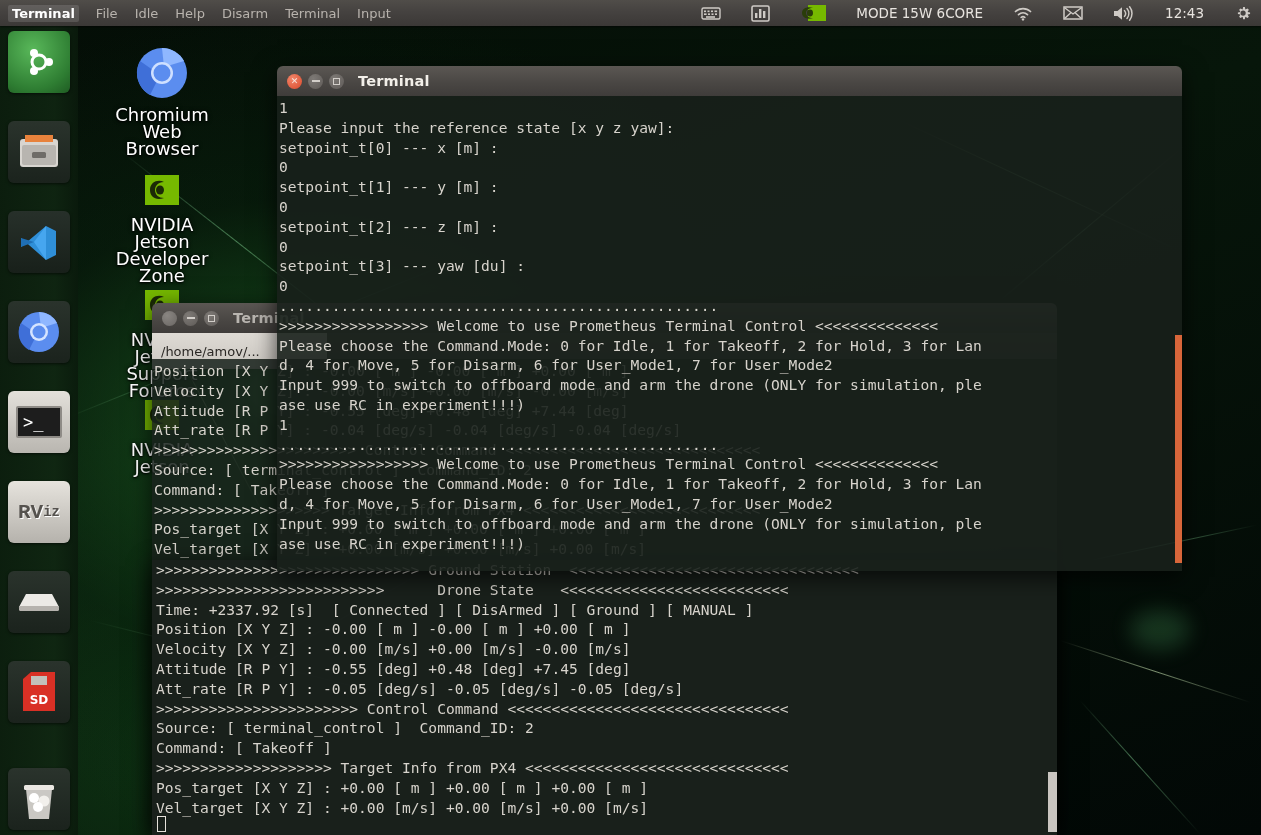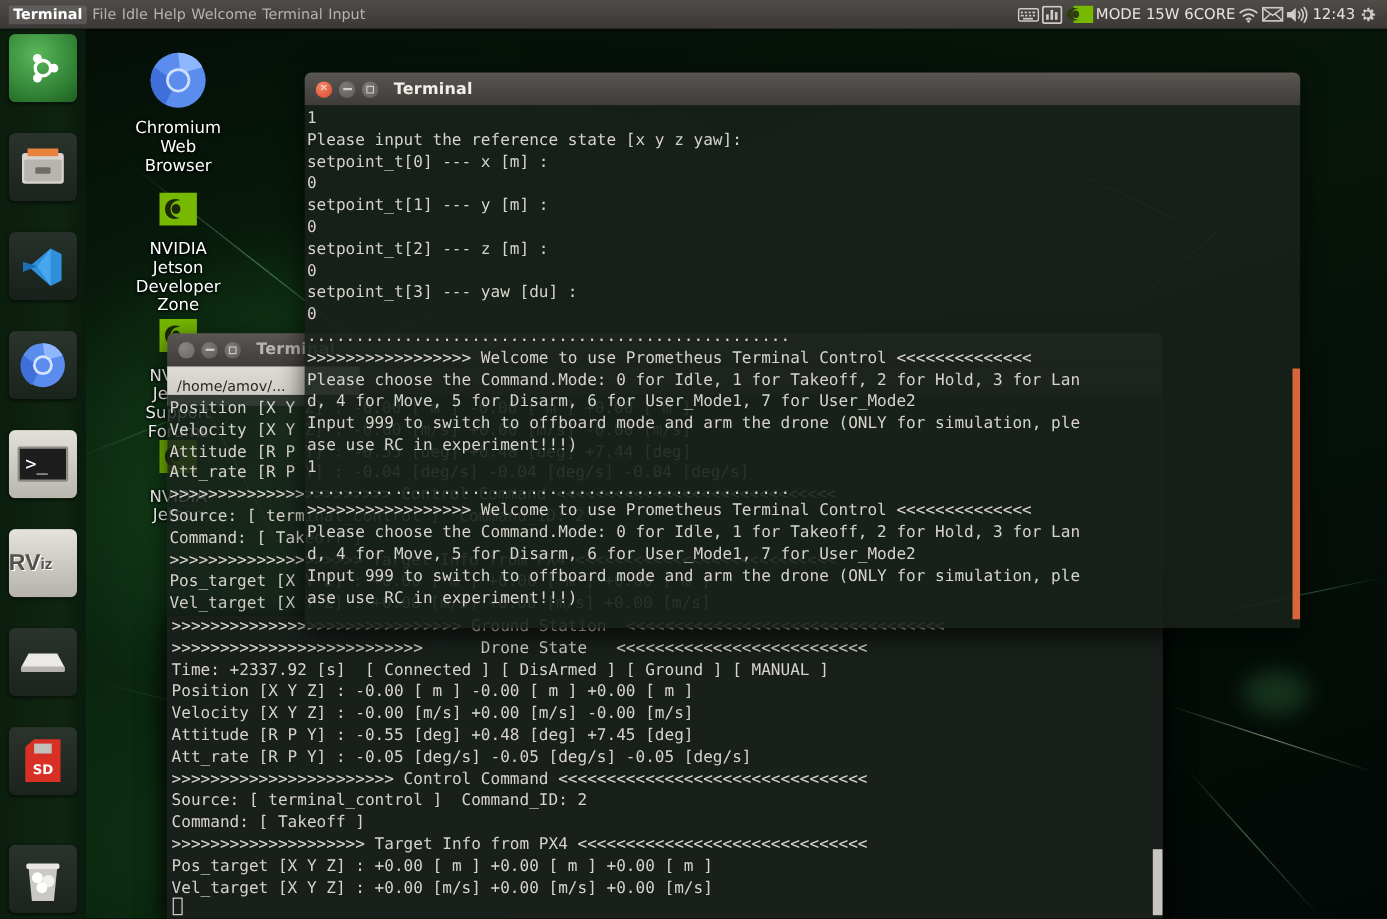--- a/index.html
+++ b/index.html
@@ -24,40 +24,40 @@
   #desktop .glow{ position:absolute; border-radius:50%; filter:blur(10px); }
 
   
   #top-panel{
     position:absolute; left:0; top:0; width:1261px; height:26px;
     background:linear-gradient(180deg,#504d49 0%,#454240 45%,#3b3836 100%);
     display:flex; align-items:center; color:#ddd9d4; font-size:13px; z-index:90;
     box-shadow:0 1px 2px rgba(0,0,0,.55);
   }
   #top-panel .appname{ font-weight:bold; color:#fff; margin-left:8px; padding:1px 4px; background:rgba(255,255,255,.13); border-radius:2px;}
-  #top-panel .mi{ margin-left:5px; color:#b8b3ad; }
-  #top-panel .right{ margin-left:auto; display:flex; align-items:center; gap:2px; padding-right:9px;}
+  #top-panel .mi{ margin-left:17px; color:#b8b3ad; }
+  #top-panel .right{ margin-left:auto; display:flex; align-items:center; gap:30px; padding-right:9px;}
   #top-panel .right .txt{ color:#e8e4df; font-size:13.5px;}
   .ind{ display:inline-flex; align-items:center; justify-content:center;}
 
   
   #launcher{
     position:absolute; left:0; top:26px; width:78px; height:809px;
     background:linear-gradient(90deg,rgba(12,30,14,.93) 0%,rgba(16,38,18,.86) 70%,rgba(10,26,12,.9) 100%);
     z-index:80;
   }
   .l-item{ position:absolute; left:8px; width:62px; height:62px; border-radius:6px; overflow:hidden;
            box-shadow:0 1px 3px rgba(0,0,0,.6); }
   .l-item.sel::before{ content:''; position:absolute; left:-8px; top:22px; width:0;height:0;
            border-top:7px solid transparent;border-bottom:7px solid transparent;border-left:7px solid #e8e4de;}
   .l-item.sel::after{ content:''; position:absolute; right:-8px; top:22px; width:0;height:0;
            border-top:7px solid transparent;border-bottom:7px solid transparent;border-right:7px solid #e8e4de;}
 
   
-  .d-icon{ position:absolute; width:110px; text-align:center; color:#fff; font-size:15px; line-height:17px;
+  .d-icon{ position:absolute; width:110px; text-align:center; color:#fff; font-size:18px; line-height:17px;
            text-shadow:0 1px 2px #000,0 0 4px #000; z-index:10;}
   .d-icon .glyph{ display:block; margin:0 auto 3px; }
 
   
   .term{ position:absolute; z-index:40; box-shadow:0 6px 22px rgba(0,0,0,.72); }
   .tbar{ height:30px; background:linear-gradient(180deg,#5b5753 0%,#4a4744 55%,#3f3c3a 100%);
          border-radius:6px 6px 0 0; display:flex; align-items:center; position:relative;}
   .tbar .btns{ display:flex; gap:6px; margin-left:10px;}
   .wb{ width:15px;height:15px;border-radius:50%;display:inline-flex;align-items:center;justify-content:center;
        font-size:9px;color:#3a2a22;}
@@ -198,22 +198,22 @@
       </svg>
     </div>
   </div>
   <div class="l-item sel" style="top:365px;">
     <div style="width:100%;height:100%;background:linear-gradient(180deg,#e3e0da,#b9b6b0);display:flex;align-items:center;justify-content:center;">
       <div style="width:46px;height:32px;background:#1d1d1d;border:2px solid #8e8b86;border-radius:2px;color:#fff;
                   font-family:'DejaVu Sans Mono',monospace;font-size:17px;display:flex;align-items:center;padding-left:5px;">&gt;_</div>
     </div>
   </div>
   <div class="l-item sel" style="top:455px;">
-    <div style="width:100%;height:100%;background:linear-gradient(180deg,#e6e3dd,#b5b2ac);display:flex;align-items:center;
-                font-family:Liberation Sans, sans-serif;font-weight:bold;font-size:21px;color:#55524e;text-shadow:1px 1px 0 #fff;">RV<span style="font-size:14px;">iz</span></div>
+    <div style="width:100%;height:100%;background:linear-gradient(180deg,#e6e3dd,#b5b2ac);display:flex;align-items:center;justify-content:center;
+                font-family:Liberation Mono, monospace;font-weight:bold;font-size:21px;color:#55524e;text-shadow:1px 1px 0 #fff;">RV<span style="font-size:14px;">iz</span></div>
   </div>
   <div class="l-item" style="top:545px;">
     <div style="width:100%;height:100%;background:linear-gradient(180deg,#2a332c,#1b231d);display:flex;align-items:center;justify-content:center;">
       <svg width="50" height="30" viewBox="0 0 50 30">
         <path d="M5 20 L12 7 L38 7 L45 20 Z" fill="#eceae6"></path>
         <rect x="5" y="19" width="40" height="5" rx="1.5" fill="#b6b3ae"></rect>
       </svg>
     </div>
   </div>
   <div class="l-item" style="top:635px;">
@@ -330,21 +330,21 @@
 
     <div class="scroll orange" style="right:0;top:239px;height:228px;width:7px;"></div>
   </div>
 </div>
 
 <div id="top-panel">
   <span class="appname">Terminal</span>
   <span class="mi">File</span>
   <span class="mi">Idle</span>
   <span class="mi">Help</span>
-  <span class="mi">Welcome</span>
+  <span class="mi">Disarm</span>
   <span class="mi">Terminal</span>
   <span class="mi">Input</span>
 
   <span class="right">
     <span class="ind">
       <svg width="20" height="16" viewBox="0 0 20 16">
         <rect x="1" y="3" width="18" height="11" rx="1.5" fill="none" stroke="#cfcbc6" stroke-width="1.4"></rect>
         <g fill="#cfcbc6">
           <rect x="3" y="5.5" width="2" height="1.6"></rect>
             <rect x="6.5" y="5.5" width="2" height="1.6"></rect>

